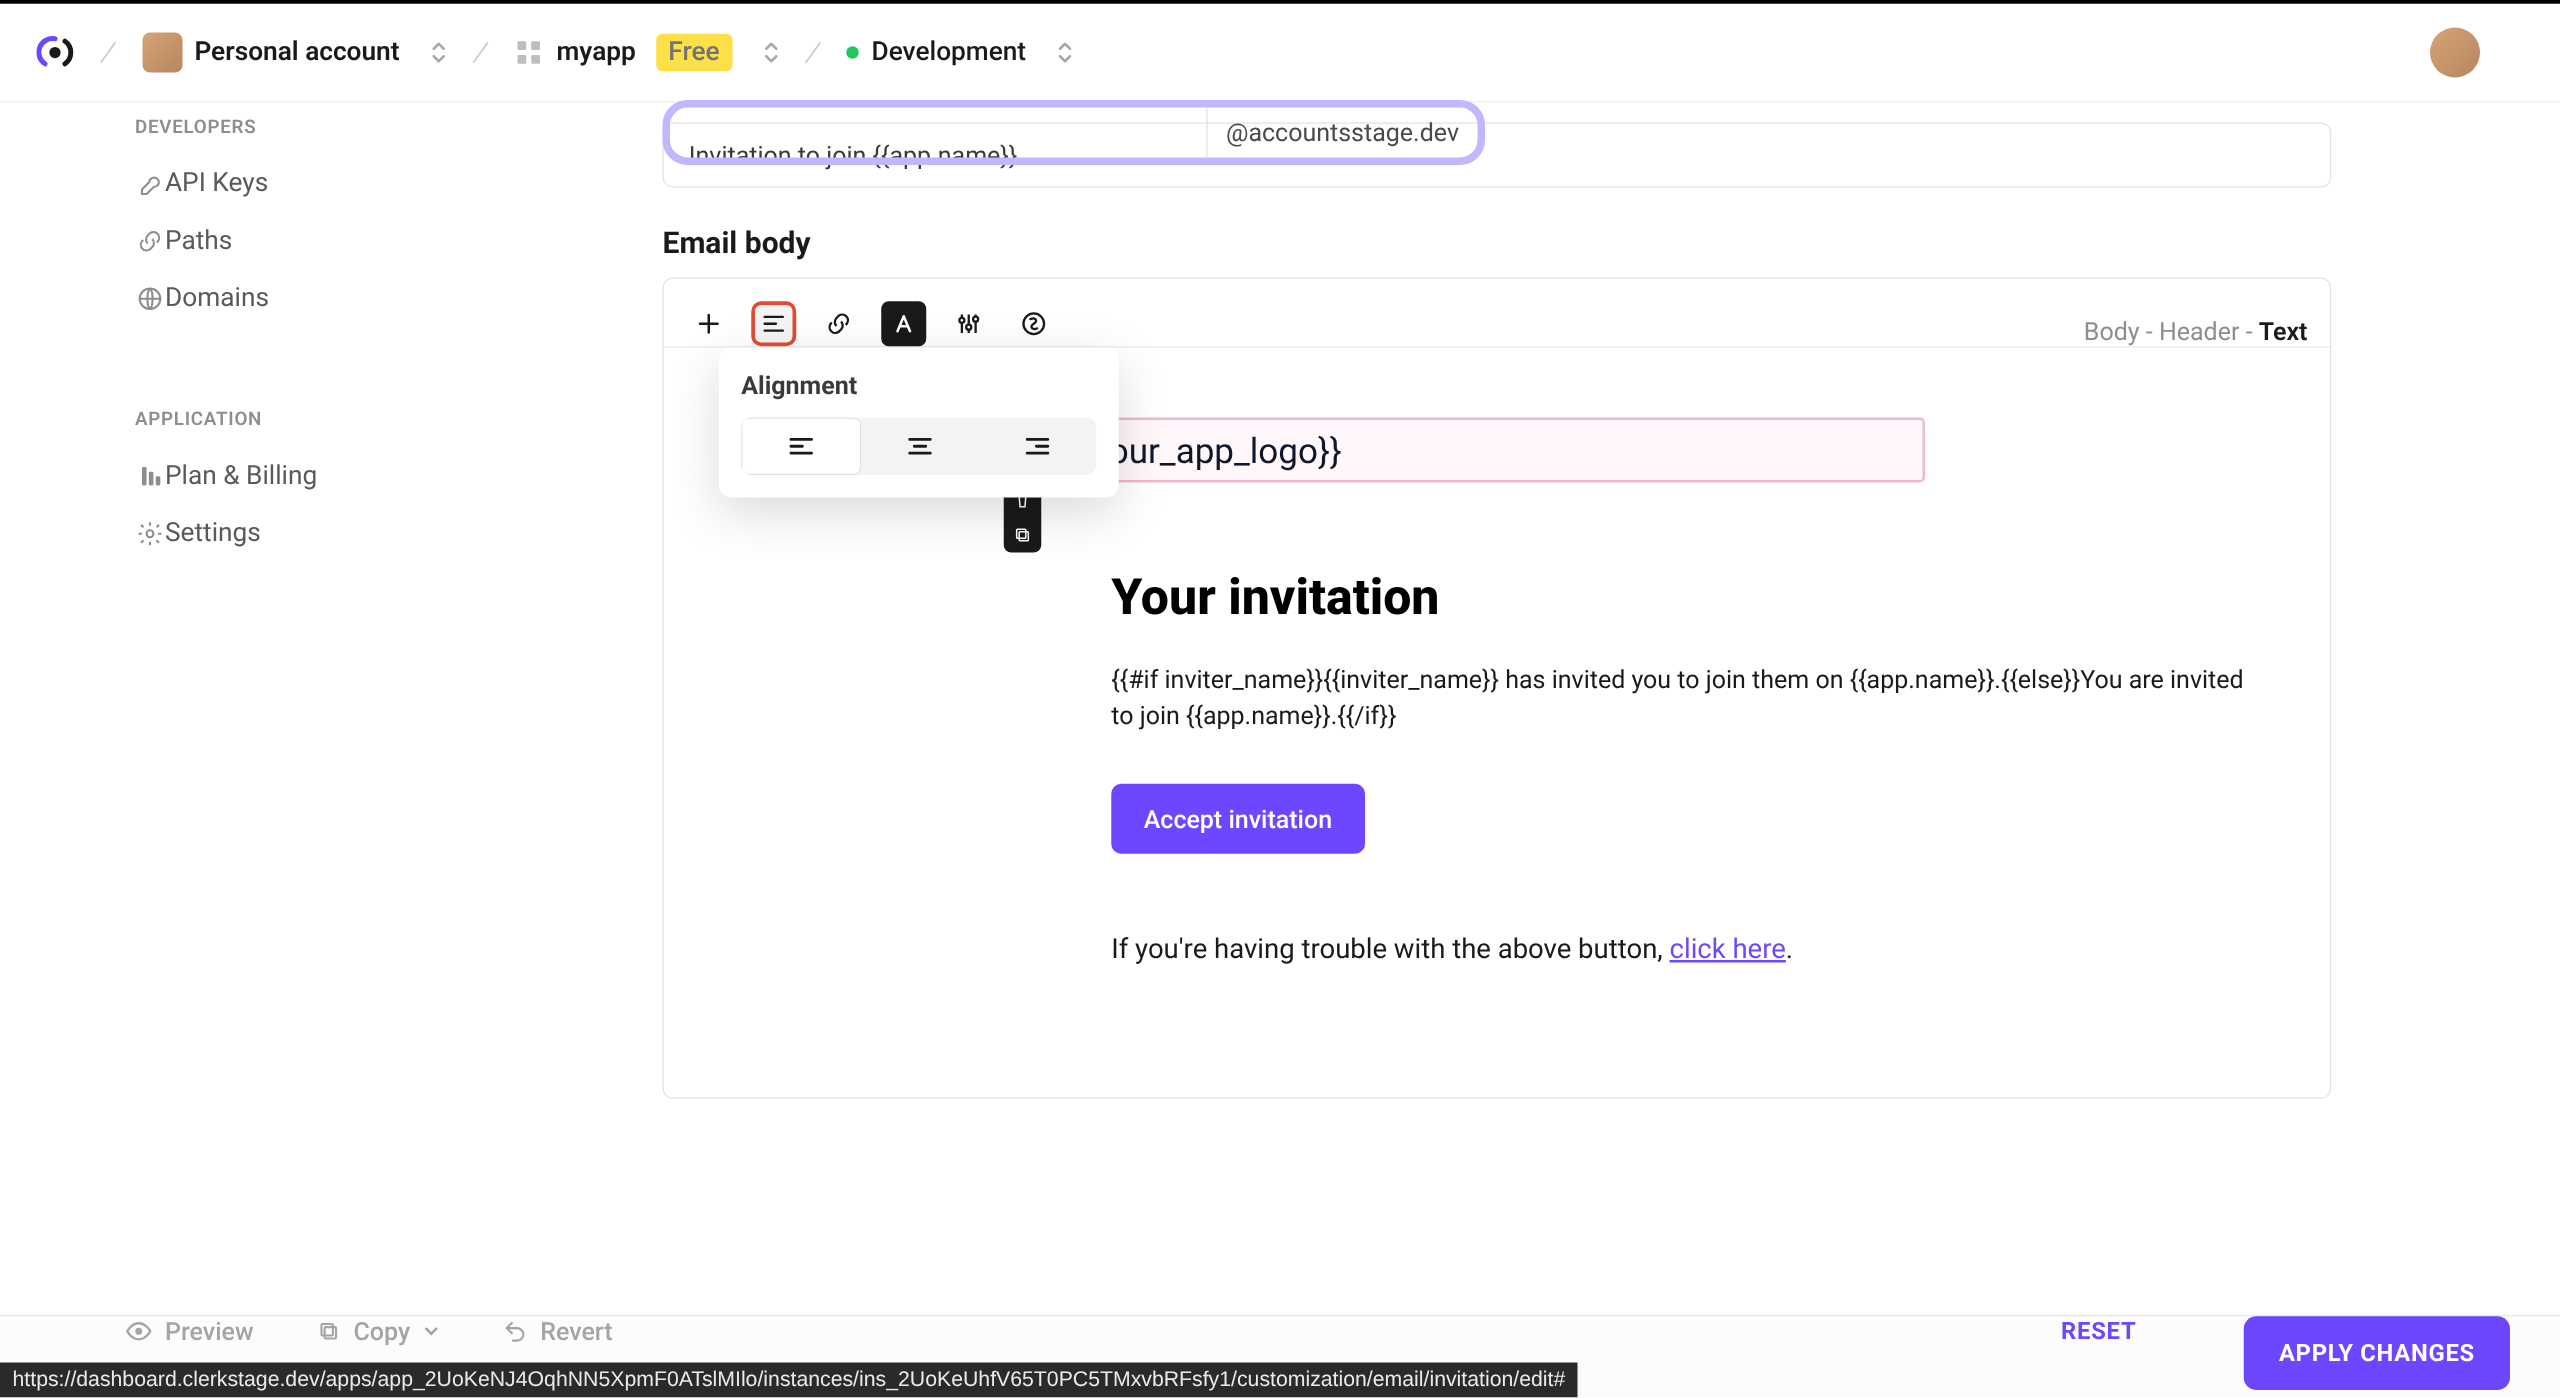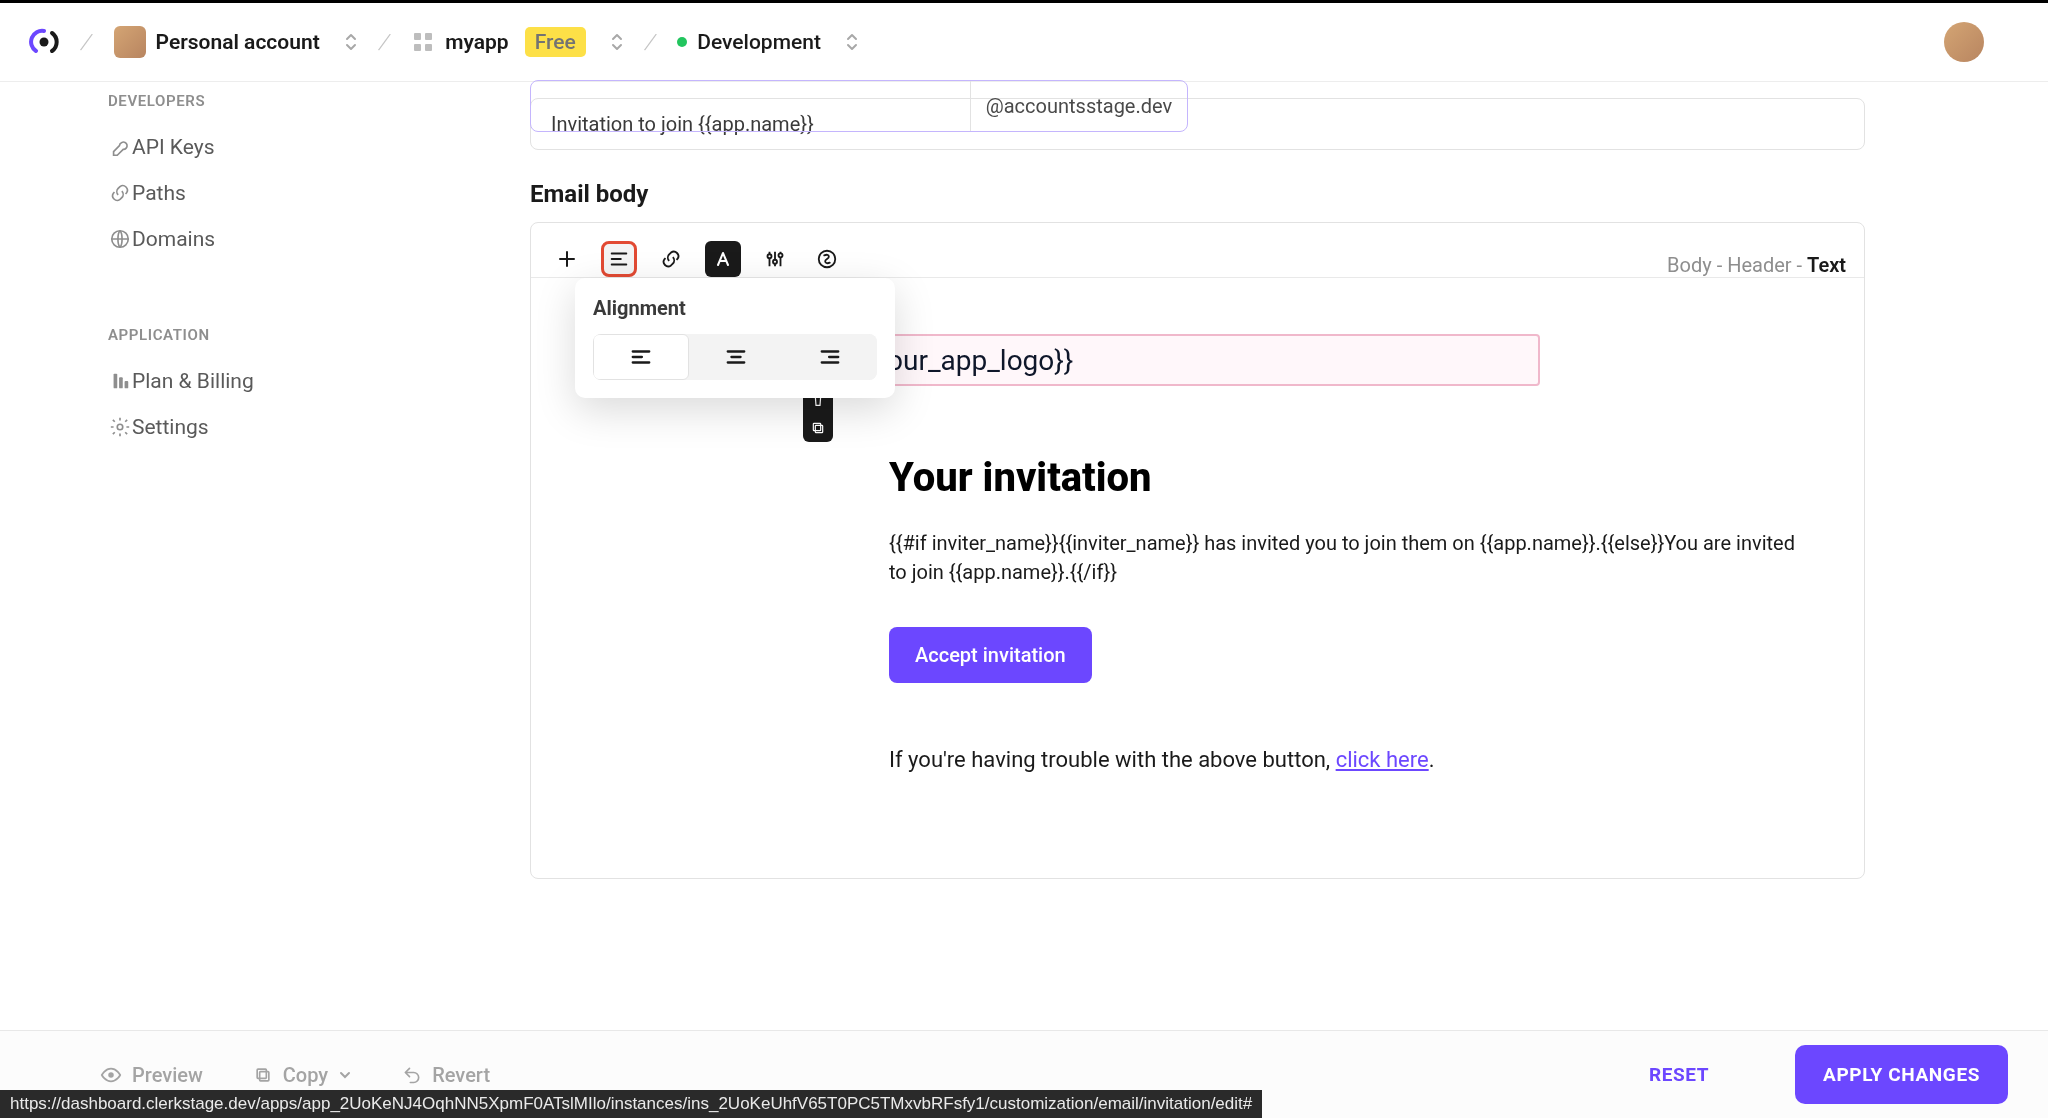--- a/index.html
+++ b/index.html
@@ -150,22 +150,22 @@
       right: 0;
       bottom: 100px;
       padding: 0 100px 0 100px;
     }
     .email-domain-box {
       position: absolute;
       top: -2px;
       left: 100px;
       width: 658px;
       height: 52px;
-      border: 1px solid #c4b5fd;
-      border-radius: 8px;
+      border: 6px solid #c4b5fd;
+      border-radius: 20px;
       display: flex;
     }
     .email-domain-box .left {
       flex: 1;
       border-right: 1px solid #e2e2e2;
     }
     .email-domain-box .right {
       flex: 0 0 216px;
       display: flex;
       align-items: center;
@@ -358,25 +358,25 @@
     .trouble-line a {
       color: #6c47ff;
       text-decoration: underline;
     }
     
     .footer {
       position: absolute;
       bottom: 0;
       left: 0;
       right: 0;
-      height: 88px;
+      height: 66px;
       border-top: 1px solid #e8e8e8;
       background: #fcfcfc;
       display: flex;
-      align-items: center;
+      align-items: flex-start;
       padding: 0 40px 0 100px;
       gap: 50px;
     }
     .footer-left {
       display: flex;
       gap: 50px;
       color: #a4a4a4;
     }
     .footer-action {
       display: flex;

